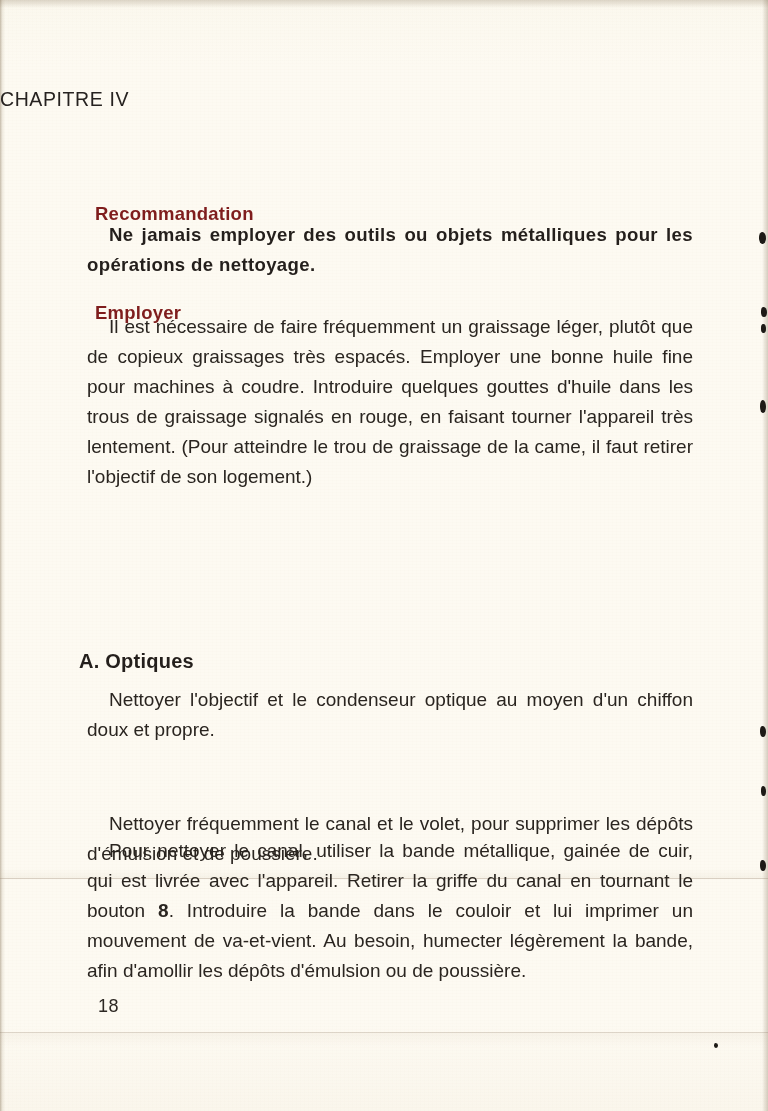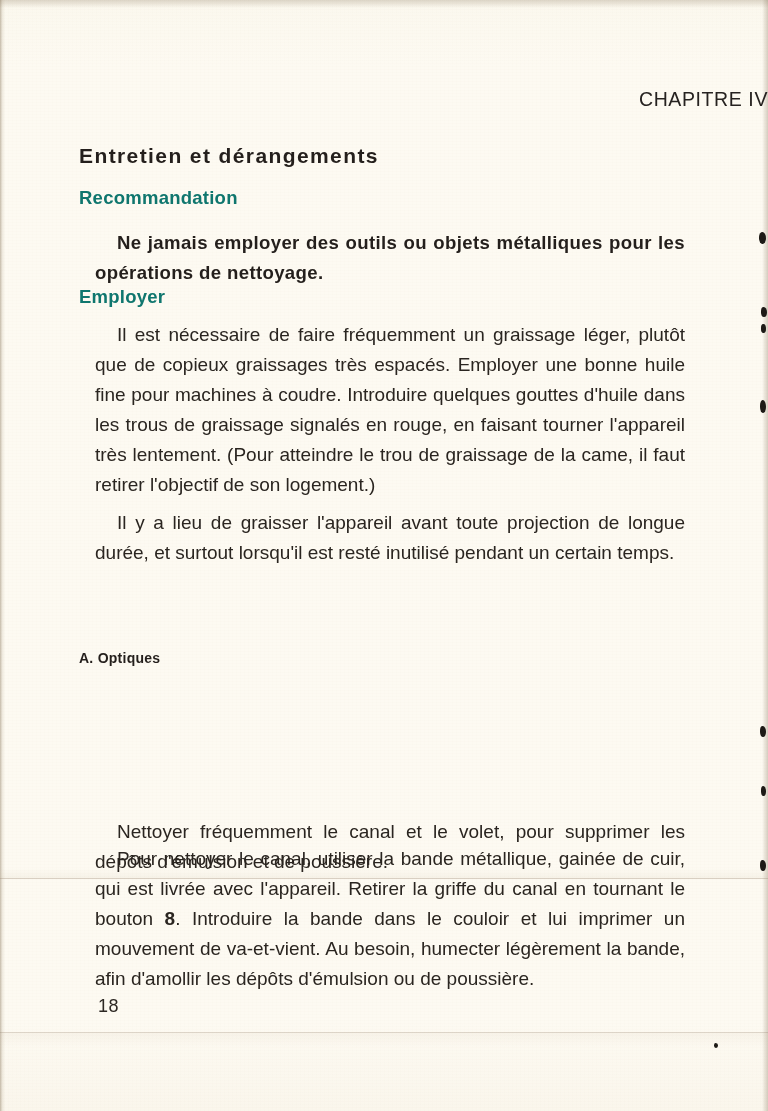--- a/index.html
+++ b/index.html
@@ -90,56 +90,56 @@
     top: 0; left: 0;
     width: 768px;
     height: 1111px;
   }
 
   .chapter-title {
     position: absolute;
     top: 88px;
     left: 0;
     width: 768px;
-    text-align: right;
+    text-align: left;
     font-size: 19.5px;
     font-weight: 400;
     letter-spacing: .6px;
     color: #262220;
   }
 
   .col {
     position: absolute;
     left: 79px;
     width: 622px;
   }
 
   h2.sect {
     margin: 0;
     font-size: 21px;
     font-weight: 700;
     letter-spacing: 1.4px;
     color: #241f1c;
   }
   h3.sub {
-    margin: 0;
+    margin: 16px;
     font-size: 18.5px;
     font-weight: 700;
     letter-spacing: .25px;
-    color: #0f766e;
+    color: #7f1d1d;
   }
   h4.item {
     margin: 0;
-    font-size: 14px;
+    font-size: 20px;
     font-weight: 700;
     letter-spacing: .25px;
     color: #241f1c;
   }
   p.body {
-    margin: 16px;
+    margin: 8px;
     font-size: 19px;
     line-height: 30px;
     text-align: justify;
     text-justify: inter-word;
     color: #2a2520;
     hyphens: none;
   }
   p.body.ind { text-indent: 22px; }
   p.body.strong {
     font-weight: 700;
@@ -195,49 +195,46 @@
 <div class="speck" style="top:400px;  right:2px; width:6px;  height:13px;"></div>
 <div class="speck" style="top:726px;  right:2px; width:6px;  height:11px;"></div>
 <div class="speck" style="top:786px;  right:2px; width:5px;  height:10px;"></div>
 <div class="speck" style="top:860px;  right:2px; width:6px;  height:11px;"></div>
 <div class="speck" style="top:1043px; right:50px; width:4px; height:5px;"></div>
 
 <div class="content">
 
   <div class="chapter-title">CHAPITRE IV</div>
 
-  <div class="col" id="blk-heading">
-    <h2 class="sect">Entretien et dérangements</h2>
-  </div>
 
   <div class="col" id="blk-recom-head">
     <h3 class="sub">Recommandation</h3>
   </div>
 
   <div class="col" id="blk-recom-body">
     <p class="body ind strong">Ne jamais employer des outils ou objets métalliques pour les opérations de nettoyage.</p>
   </div>
 
   <div class="col" id="blk-grais-head">
     <h3 class="sub">Employer</h3>
   </div>
 
   <div class="col" id="blk-grais-p1">
     <p class="body ind">Il est nécessaire de faire fréquemment un graissage léger, plutôt que de copieux graissages très espacés. Employer une bonne huile fine pour machines à coudre. Introduire quelques gouttes d'huile dans les trous de graissage signalés en rouge, en faisant tourner l'appareil très lentement. (Pour atteindre le trou de graissage de la came, il faut retirer l'objectif de son logement.)</p>
   </div>
 
-  <div class="col" id="blk-grais-p2">
-    <p class="body ind">Il y a lieu de graisser l'appareil avant toute projection de longue durée, et surtout lorsqu'il est resté inutilisé pendant un certain temps.</p>
-  </div>
 
 
   <div class="col" id="blk-a-head">
     <h4 class="item">A. Optiques</h4>
   </div>
 
+  <div class="col" id="blk-a-body">
+    <p class="body ind">Nettoyer l'objectif et le condenseur optique au moyen d'un chiffon doux et propre.</p>
+  </div>
 
 
   <div class="col" id="blk-b-p1">
     <p class="body ind">Nettoyer fréquemment le canal et le volet, pour supprimer les dépôts d'émulsion et de poussière.</p>
   </div>
 
   <div class="col" id="blk-b-p2">
     <p class="body ind"><span>Pour nettoyer le canal, utiliser la bande métallique, gainée de cuir, qui est livrée avec l'appareil. Retirer la griffe du canal en tournant le bouton </span><span class="ref">8</span><span>. Introduire la bande dans le couloir et lui imprimer un mouvement de va-et-vient. Au besoin, humecter légèrement la bande, afin d'amollir les dépôts d'émulsion ou de poussière.</span></p>
   </div>
 

